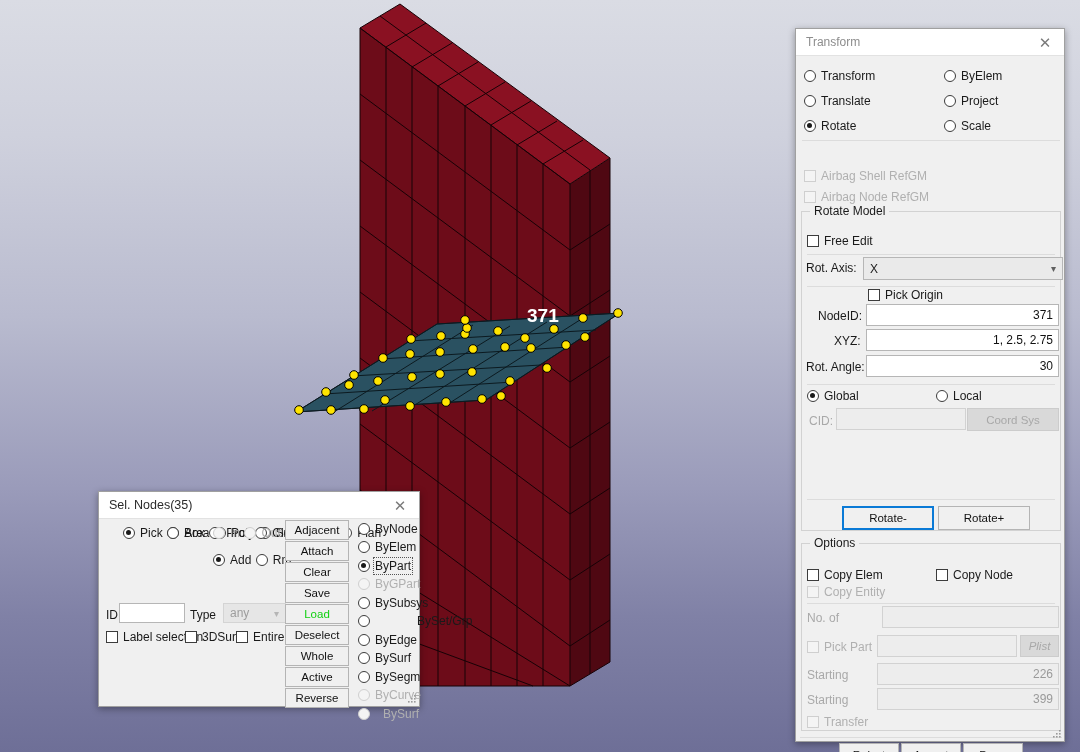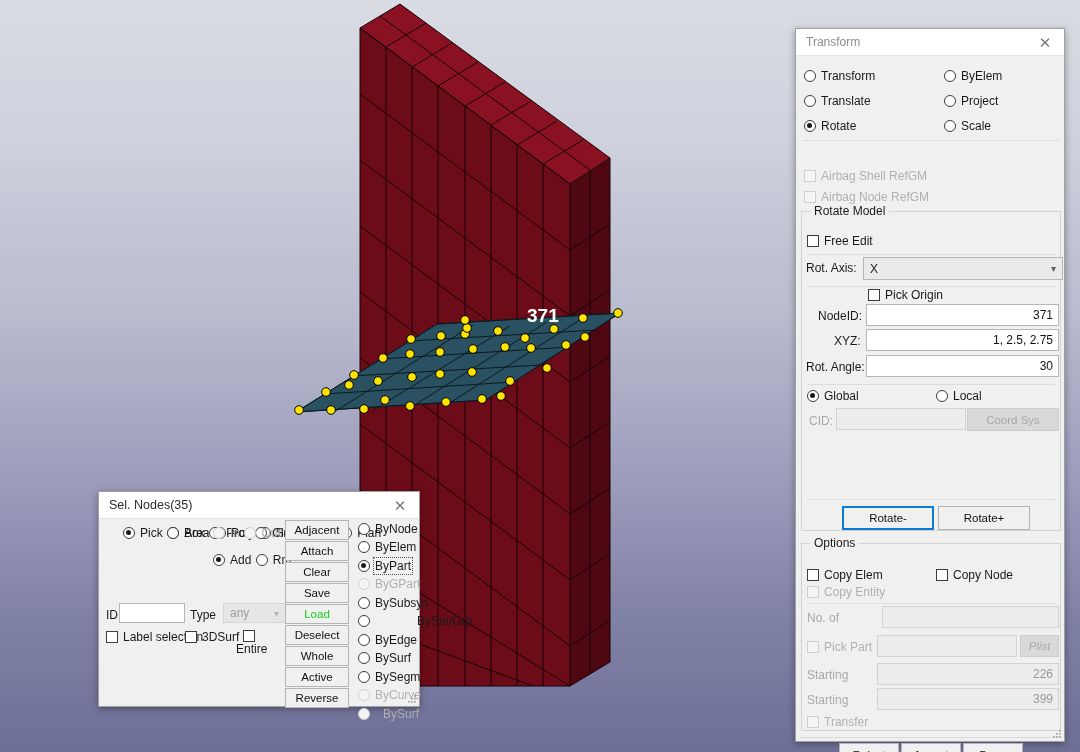--- a/index.html
+++ b/index.html
@@ -470,21 +470,21 @@
   </div>
 
   <div class="cb" style="position:absolute;left:7px;top:138px;">
     <span class="mark"></span>
     <span>Label selection</span>
   </div>
   <div class="cb" style="position:absolute;left:86px;top:138px;">
     <span class="mark"></span>
     <span>3DSurf</span>
   </div>
-  <div class="cb" style="position:absolute;left:137px;top:138px;flex-direction:column;">
+  <div class="cb" style="position:absolute;left:137px;top:138px;">
     <span class="mark"></span>
     <span>Entire</span>
   </div>
 
   <div style="position:absolute;left:186px;top:28px;width:64px;">
     <div class="btn" style="height:20px;">
       <span>Adjacent</span>
       </div>
     <div class="btn" style="height:20px;margin-top:1px;">
       <span>Attach</span>

